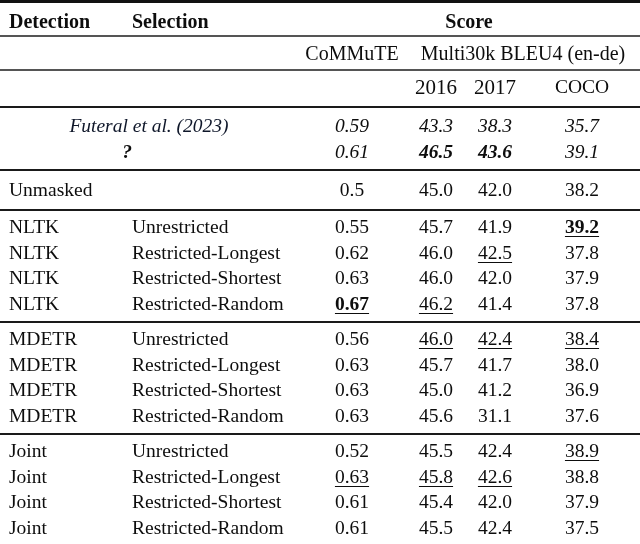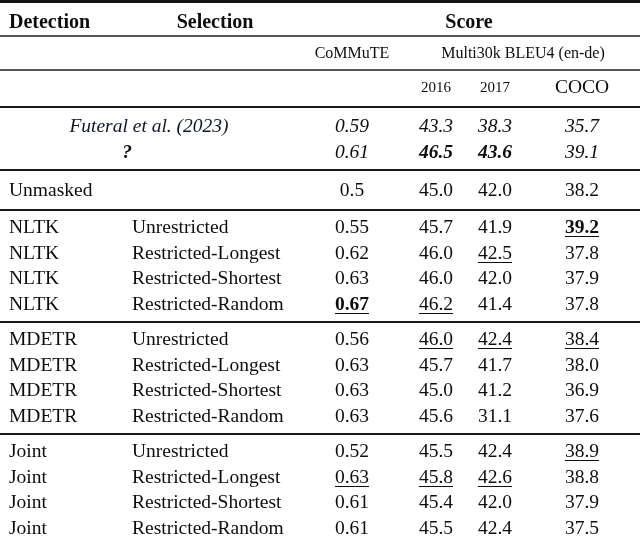--- a/index.html
+++ b/index.html
@@ -80,39 +80,39 @@
 
   
   th.hdr-detection,
   th.hdr-selection {
     font-weight: bold;
     text-align: left;
     font-size: 20px;
     height: 29px;
   }
   th.hdr-detection { padding-left: 9px; margin-left: 30px; }
-  th.hdr-selection { padding-left: 14px; text-align: center; }
+  th.hdr-selection { padding-left: 14px; }
 
   th.hdr-score {
     font-weight: bold;
     text-align: center;
     font-size: 20px;
     height: 29px;
   }
 
   th.hdr-commute,
   th.hdr-multi30k {
     text-align: center;
-    font-size: 16px;
+    font-size: 20px;
     height: 32px;
   }
 
   th.hdr-year {
     text-align: center;
-    font-size: 15px;
+    font-size: 21px;
     height: 32px;
   }
   th.hdr-coco { text-align: center; font-size: 19.5px; height: 32px; }
 
   
   tr.data-row > td { height: 25.5px; font-size: 19.5px; }
   tr.data-row.tall > td { height: 28px; }
 
   td.cell-detection { text-align: left; padding-left: 9px; }
   td.cell-selection { text-align: left; padding-left: 14px; }

